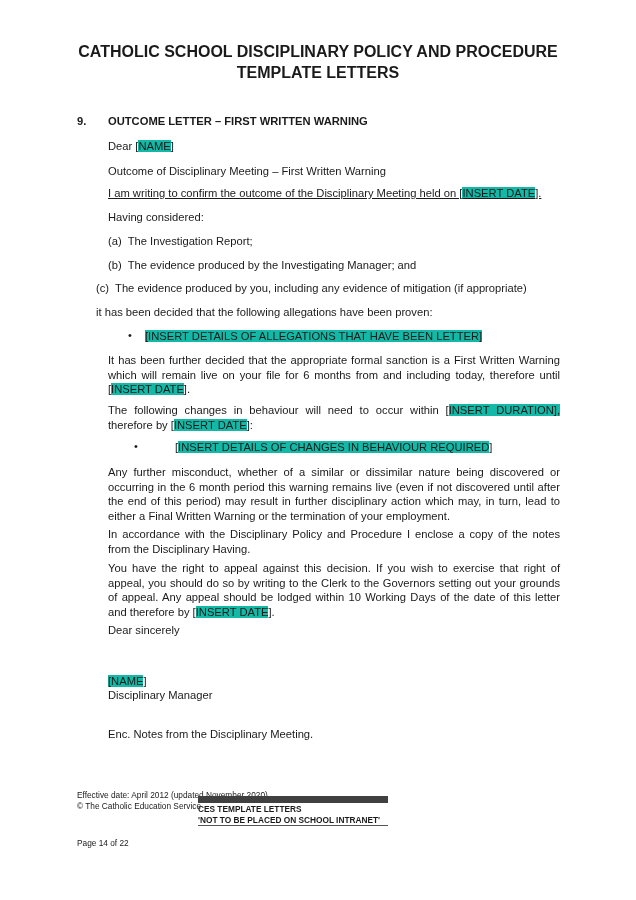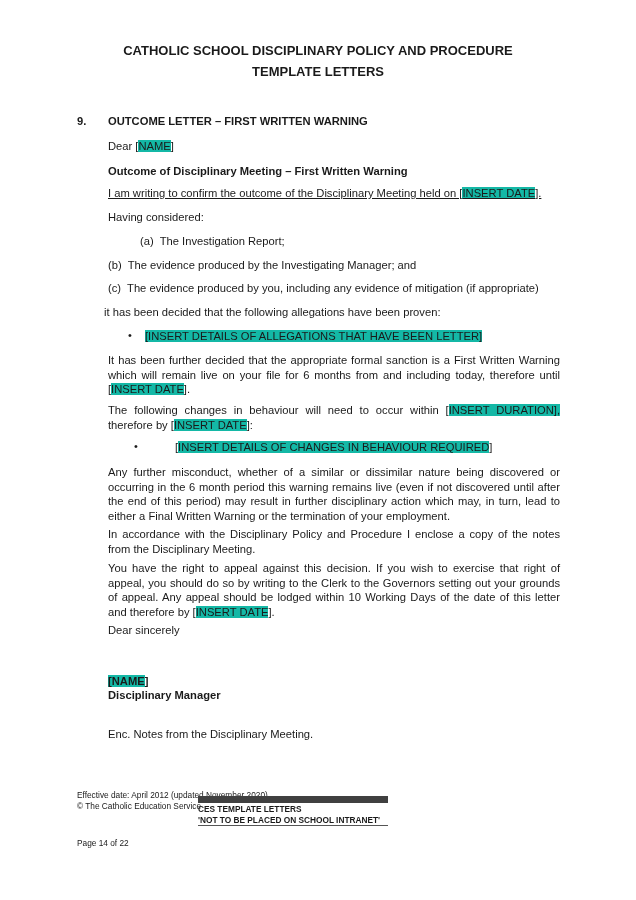--- a/index.html
+++ b/index.html
@@ -5,26 +5,26 @@
     html, body { margin: 0; padding: 0; background: #ffffff; }
     body {
       width: 636px; height: 900px; position: relative; overflow: hidden;
       font-family: "Liberation Sans", sans-serif; color: #1a1a1a;
       font-size: 11.2px;
     }
     .abs { position: absolute; }
     .hl { background: #14b8a6; }
     .header-title {
       position: absolute; left: 0; width: 636px; text-align: center;
-      font-weight: bold; font-size: 13px;
+      font-weight: bold; font-size: 16px;
     }
     .section-heading { font-weight: bold; font-size: 11.2px; }
     .body-text { left: 108px; width: 452px; line-height: 14.6px; }
     .justify { text-align: justify; text-align-last: left; }
-    .bold { font-weight: bold; }
+    .bold { font-weight: normal; }
     .footer-small { font-size: 8.3px; line-height: 11px; left: 77px; margin-top: 23px; }
     .footer-box {
       position: absolute; left: 198px; width: 190px; top: 796px;
       border-top: 7px solid #404040; border-bottom: 1px solid #555;
       text-align: left; font-size: 8.3px; font-weight: bold; line-height: 10.5px;
       padding: 1px 0 0 0;
     }
     .bullet { position: absolute; font-size: 11px; }
   </style>
 </head>
@@ -39,39 +39,39 @@
   <div class="abs section-heading" style="left:108px; top:115px;">OUTCOME LETTER – FIRST WRITTEN WARNING</div>
 
   <div class="abs" style="left:108px; top:140px;"><span>Dear [</span><span class="hl">NAME</span><span>]</span></div>
 
   <div class="abs bold" style="left:108px; top:165px;">Outcome of Disciplinary Meeting – First Written Warning</div>
 
   <div class="abs" style="left:108px; top:187px;text-decoration:underline;"><span>I am writing to confirm the outcome of the Disciplinary Meeting held on [</span><span class="hl">INSERT DATE</span><span>].</span></div>
 
   <div class="abs" style="left:108px; top:211px;">Having considered:</div>
 
-  <div class="abs" style="left:108px; top:235px;margin-left:32px;"><span>(a)</span>&nbsp; <span>The Investigation Report;</span></div>
+  <div class="abs" style="left:108px; top:235px;"><span>(a)</span>&nbsp; <span>The Investigation Report;</span></div>
   <div class="abs" style="left:108px; top:259px;"><span>(b)</span>&nbsp; <span>The evidence produced by the Investigating Manager; and</span></div>
-  <div class="abs" style="left:108px; top:282px;"><span>(c)</span>&nbsp; <span>The evidence produced by you, including any evidence of mitigation (if appropriate)</span></div>
+  <div class="abs" style="left:96px; top:282px;"><span>(c)</span>&nbsp; <span>The evidence produced by you, including any evidence of mitigation (if appropriate)</span></div>
 
-  <div class="abs" style="left:104px; top:306px;">it has been decided that the following allegations have been proven:</div>
+  <div class="abs" style="left:96px; top:306px;">it has been decided that the following allegations have been proven:</div>
 
   <div class="bullet" style="left:128px; top:329px;">•</div>
   <div class="abs" style="left:145px; top:330px;"><span class="hl">[INSERT DETAILS OF ALLEGATIONS THAT HAVE BEEN LETTER]</span></div>
 
   <div class="abs body-text justify" style="top:353px;"><span>It has been further decided that the appropriate formal sanction is a First Written Warning which will remain live on your file for 6 months from and including today, therefore until [</span><span class="hl">INSERT DATE</span><span>].</span></div>
 
   <div class="abs body-text justify" style="top:403px;"><span>The following changes in behaviour will need to occur within [</span><span class="hl">INSERT DURATION],</span> <span>therefore by [</span><span class="hl">INSERT DATE</span><span>]:</span></div>
 
   <div class="bullet" style="left:134px; top:440px;">•</div>
   <div class="abs" style="left:151px; top:441px;margin-left:24px;"><span>[</span><span class="hl">INSERT DETAILS OF CHANGES IN BEHAVIOUR REQUIRED</span><span>]</span></div>
 
   <div class="abs body-text justify" style="top:465px;">Any further misconduct, whether of a similar or dissimilar nature being discovered or occurring in the 6 month period this warning remains live (even if not discovered until after the end of this period) may result in further disciplinary action which may, in turn, lead to either a Final Written Warning or the termination of your employment.</div>
 
-  <div class="abs body-text justify" style="top:527px;">In accordance with the Disciplinary Policy and Procedure I enclose a copy of the notes from the Disciplinary Meeting.</div>
+  <div class="abs body-text justify" style="top:527px;">In accordance with the Disciplinary Policy and Procedure I enclose a copy of the notes from the Disciplinary Having.</div>
 
   <div class="abs body-text justify" style="top:561px;"><span>You have the right to appeal against this decision.  If you wish to exercise that right of appeal, you should do so by writing to the Clerk to the Governors setting out your grounds of appeal. Any appeal should be lodged within 10 Working Days of the date of this letter and therefore by [</span><span class="hl">INSERT DATE</span><span>].</span></div>
 
   <div class="abs" style="left:108px; top:624px;">Dear sincerely</div>
 
   <div class="abs bold" style="left:108px; top:675px;text-align:center;"><span class="hl">[NAME</span><span>]</span></div>
   <div class="abs bold" style="left:108px; top:689px;">Disciplinary Manager</div>
 
   <div class="abs" style="left:108px; top:728px;">Enc. Notes from the Disciplinary Meeting.</div>
 

